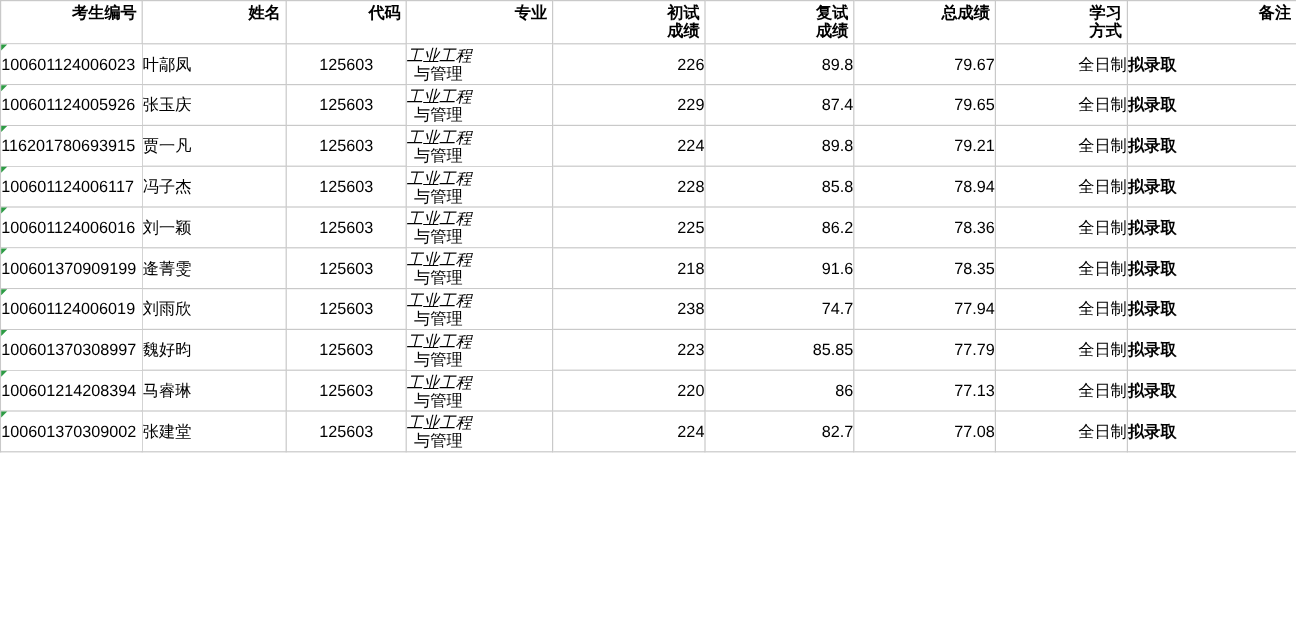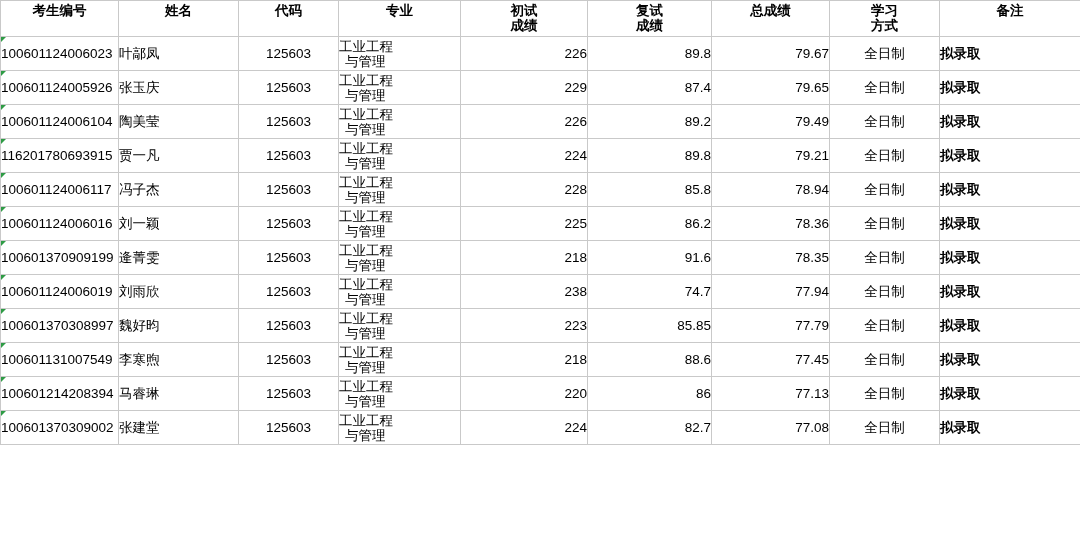--- a/index.html
+++ b/index.html
@@ -23,21 +23,21 @@
   table.sheet td, table.sheet th {
     border: 1px solid #c9c9c9;
     padding: 0;
     vertical-align: middle;
     background: #ffffff;
   }
   
   tr.header-row th {
     height: 33px;
     font-weight: bold;
-    text-align: center;
+    text-align: right;
     vertical-align: top;
     padding: 2px 4px 0 4px;
     font-size: 13.5px;
     line-height: 15px;
     white-space: pre-line;
     margin-top: 30px;
   }
   tr.data-row td {
     height: 33px;
     font-size: 13.5px;
@@ -63,21 +63,21 @@
     line-height: 15px;
     white-space: pre-line;
     position: relative;
   }
   .c-num {
     padding-right: 5px;
     text-align: right;
   }
   .c-mode {
     padding-left: 4px;
-    text-align: center;
+    text-align: right;
     margin-left: 44px;
   }
   .c-remark {
     padding-left: 6px;
     text-align: left;
     font-weight: bold;
   }
   
   .c-id::before {
     content: "";
@@ -85,20 +85,21 @@
     left: 0;
     top: 0;
     width: 0;
     height: 0;
     border-left: 5px solid #2e9b45;
     border-bottom: 5px solid transparent;
   }
   td.c-id { position: relative; }
   .major-wrap {
     display: block;
+    font-style: italic;
   }
   .major-line2 {
     display: block;
     margin-left: 6px;
   }
   
   col.w-id     { width: 118px; }
   col.w-name   { width: 120px; }
   col.w-code   { width: 100px; }
   col.w-major  { width: 122px; }
@@ -156,31 +157,20 @@
         <td class="c-name">张玉庆</td>
         <td class="c-code">125603</td>
         <td class="c-major"><span class="major-wrap">工业工程</span><span class="major-line2">与管理</span></td>
         <td class="c-num">229</td>
         <td class="c-num">87.4</td>
         <td class="c-num">79.65</td>
         <td class="c-mode">全日制</td>
         <td class="c-remark">拟录取</td>
       </tr>
       <tr class="data-row">
-        <td class="c-id">100601124006104</td>
-        <td class="c-name">陶美莹</td>
-        <td class="c-code">125603</td>
-        <td class="c-major"><span class="major-wrap">工业工程</span><span class="major-line2">与管理</span></td>
-        <td class="c-num">226</td>
-        <td class="c-num">89.2</td>
-        <td class="c-num">79.49</td>
-        <td class="c-mode">全日制</td>
-        <td class="c-remark">拟录取</td>
-      </tr>
-      <tr class="data-row">
         <td class="c-id">116201780693915</td>
         <td class="c-name">贾一凡</td>
         <td class="c-code">125603</td>
         <td class="c-major"><span class="major-wrap">工业工程</span><span class="major-line2">与管理</span></td>
         <td class="c-num">224</td>
         <td class="c-num">89.8</td>
         <td class="c-num">79.21</td>
         <td class="c-mode">全日制</td>
         <td class="c-remark">拟录取</td>
       </tr>
@@ -229,31 +219,20 @@
         <td class="c-remark">拟录取</td>
       </tr>
       <tr class="data-row">
         <td class="c-id">100601370308997</td>
         <td class="c-name">魏好昀</td>
         <td class="c-code">125603</td>
         <td class="c-major"><span class="major-wrap">工业工程</span><span class="major-line2">与管理</span></td>
         <td class="c-num">223</td>
         <td class="c-num">85.85</td>
         <td class="c-num">77.79</td>
-        <td class="c-mode">全日制</td>
-        <td class="c-remark">拟录取</td>
-      </tr>
-      <tr class="data-row">
-        <td class="c-id">100601131007549</td>
-        <td class="c-name">李寒煦</td>
-        <td class="c-code">125603</td>
-        <td class="c-major"><span class="major-wrap">工业工程</span><span class="major-line2">与管理</span></td>
-        <td class="c-num">218</td>
-        <td class="c-num">88.6</td>
-        <td class="c-num">77.45</td>
         <td class="c-mode">全日制</td>
         <td class="c-remark">拟录取</td>
       </tr>
       <tr class="data-row">
         <td class="c-id">100601214208394</td>
         <td class="c-name">马睿琳</td>
         <td class="c-code">125603</td>
         <td class="c-major"><span class="major-wrap">工业工程</span><span class="major-line2">与管理</span></td>
         <td class="c-num">220</td>
         <td class="c-num">86</td>

